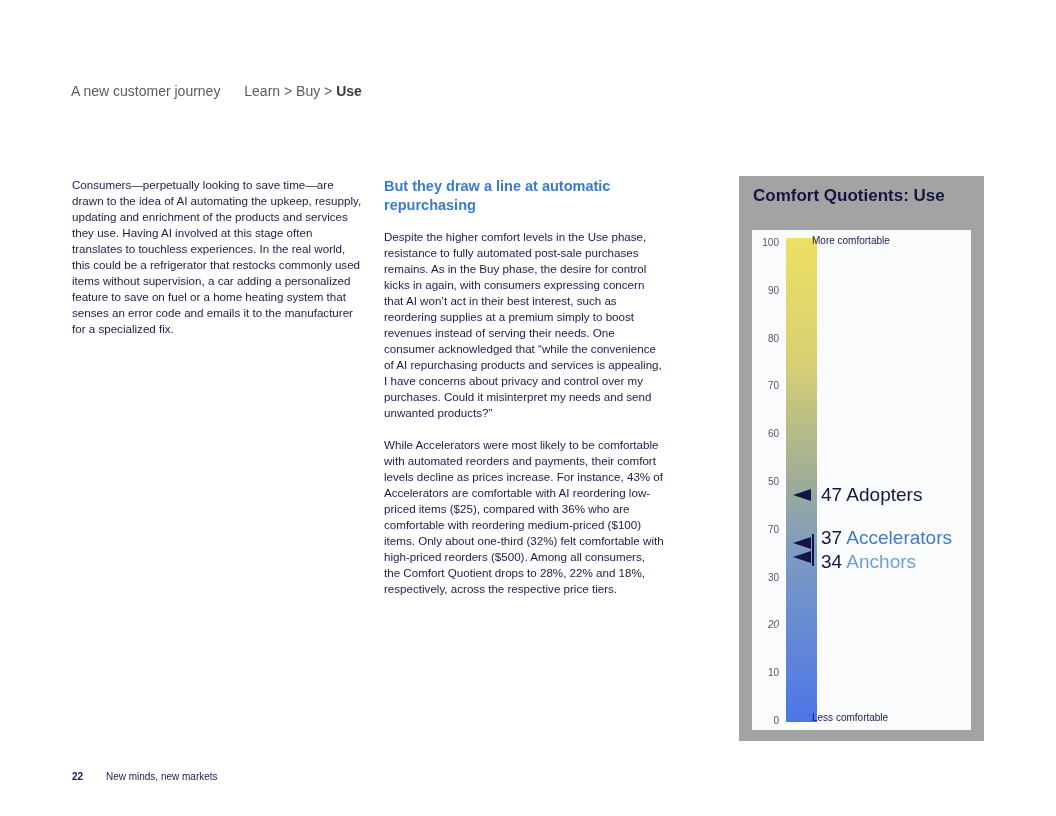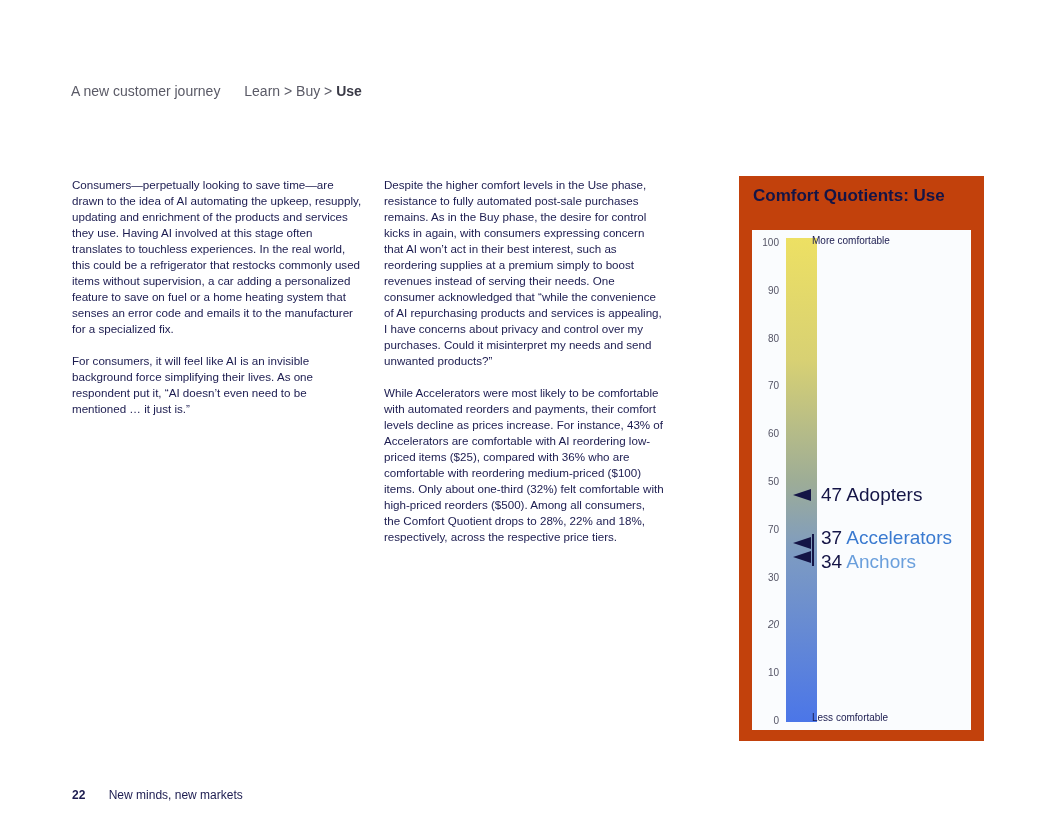--- a/index.html
+++ b/index.html
@@ -6,54 +6,54 @@
   body { width:1056px; height:816px; background:#ffffff; position:relative; overflow:hidden;
          font-family:"Liberation Sans", sans-serif; color:#1b1b4f; }
   .header { position:absolute; left:71px; top:83px; font-size:14px; color:#5a5a66; white-space:nowrap; }
   .header .crumbs { margin-left:20px; }
   .header .current { font-weight:bold; color:#3a3a46; }
   .col { position:absolute; top:177px; width:290px; }
   .col1 { left:72px; }
   .col2 { left:384px; width:280px; }
   .col h2 { margin:0 0 14px 0; font-size:14.5px; line-height:19px; color:#3a7ad0; font-weight:bold; }
   .col p { margin:0 0 16px 0; font-size:11.6px; line-height:16px; color:#1b1b4f; }
-  .panel { position:absolute; left:739px; top:176px; width:245px; height:565px; background:#c2410c; }
+  .panel { position:absolute; left:739px; top:176px; width:245px; height:565px; background:#a3a3a3; }
   .panel h3 { position:absolute; left:14px; top:10px; margin:0; font-size:17px; line-height:20px; color:#141446; font-weight:bold; }
   .chart { position:absolute; left:13px; top:54px; width:219px; height:500px; background:#fafcfe; }
   .bar { position:absolute; left:34px; top:8px; width:31px; height:484px;
          background:linear-gradient(to bottom, #ede063 0%, #d8d173 25%, #9ead96 50%, #7d9bc2 65%, #4b76e8 100%); }
   .tick { position:absolute; right:192px; font-size:10px; color:#555566; text-align:right; transform:translateY(-50%); }
   .end-label { position:absolute; left:60px; font-size:10px; color:#1b1b4f; }
   .marker { position:absolute; width:0; height:0; border-top:6px solid transparent; border-bottom:6px solid transparent; border-right:18px solid #141446; transform:translateY(-50%); }
   .bracket { position:absolute; left:60px; width:2px; background:#141446; }
   .series-label { position:absolute; left:69px; font-size:19px; white-space:nowrap; transform:translateY(-50%); }
   .series-label .v { font-weight:normal; color:#141446; }
-  .footer { position:absolute; left:72px; top:788px; font-size:12px; color:#1b1b4f; white-space:nowrap; }
+  .footer { position:absolute; left:72px; top:771px; font-size:10px; color:#1b1b4f; white-space:nowrap; }
   .footer .pg { font-weight:bold; margin-right:20px; }
 </style>
 </head>
 <body>
 
 <div class="header">
   <span>A new customer journey</span>
   <span class="crumbs">
     <span>Learn</span>
     <span>&gt;</span>
     <span>Buy</span>
     <span>&gt;</span>
     <span class="current">Use</span>
   </span>
 </div>
 
 <div class="col col1">
   <p>Consumers—perpetually looking to save time—are drawn to the idea of AI automating the upkeep, resupply, updating and enrichment of the products and services they use. Having AI involved at this stage often translates to touchless experiences. In the real world, this could be a refrigerator that restocks commonly used items without supervision, a car adding a personalized feature to save on fuel or a home heating system that senses an error code and emails it to the manufacturer for a specialized fix.</p>
-  <p>For consumers, it will feel like AI is an invisible background force simplifying their lives. As one respondent put it, “AI doesn’t even need to be mentioned … it just is.”</p>
 </div>
 
 <div class="col col2">
+  <h2>But they draw a line at automatic repurchasing</h2>
   <p>Despite the higher comfort levels in the Use phase, resistance to fully automated post-sale purchases remains. As in the Buy phase, the desire for control kicks in again, with consumers expressing concern that AI won’t act in their best interest, such as reordering supplies at a premium simply to boost revenues instead of serving their needs. One consumer acknowledged that “while the convenience of AI repurchasing products and services is appealing, I have concerns about privacy and control over my purchases. Could it misinterpret my needs and send unwanted products?”</p>
   <p>While Accelerators were most likely to be comfortable with automated reorders and payments, their comfort levels decline as prices increase. For instance, 43% of Accelerators are comfortable with AI reordering low-priced items ($25), compared with 36% who are comfortable with reordering medium-priced ($100) items. Only about one-third (32%) felt comfortable with high-priced reorders ($500). Among all consumers, the Comfort Quotient drops to 28%, 22% and 18%, respectively, across the respective price tiers.</p>
 </div>
 
 <div class="panel">
   <h3>Comfort Quotients: Use</h3>
   <div class="chart" id="chart">
     <div class="bar"></div>
     <div class="end-label" style="top:5px;">More comfortable</div>
     <div class="end-label" style="top:482px;">Less comfortable</div>

